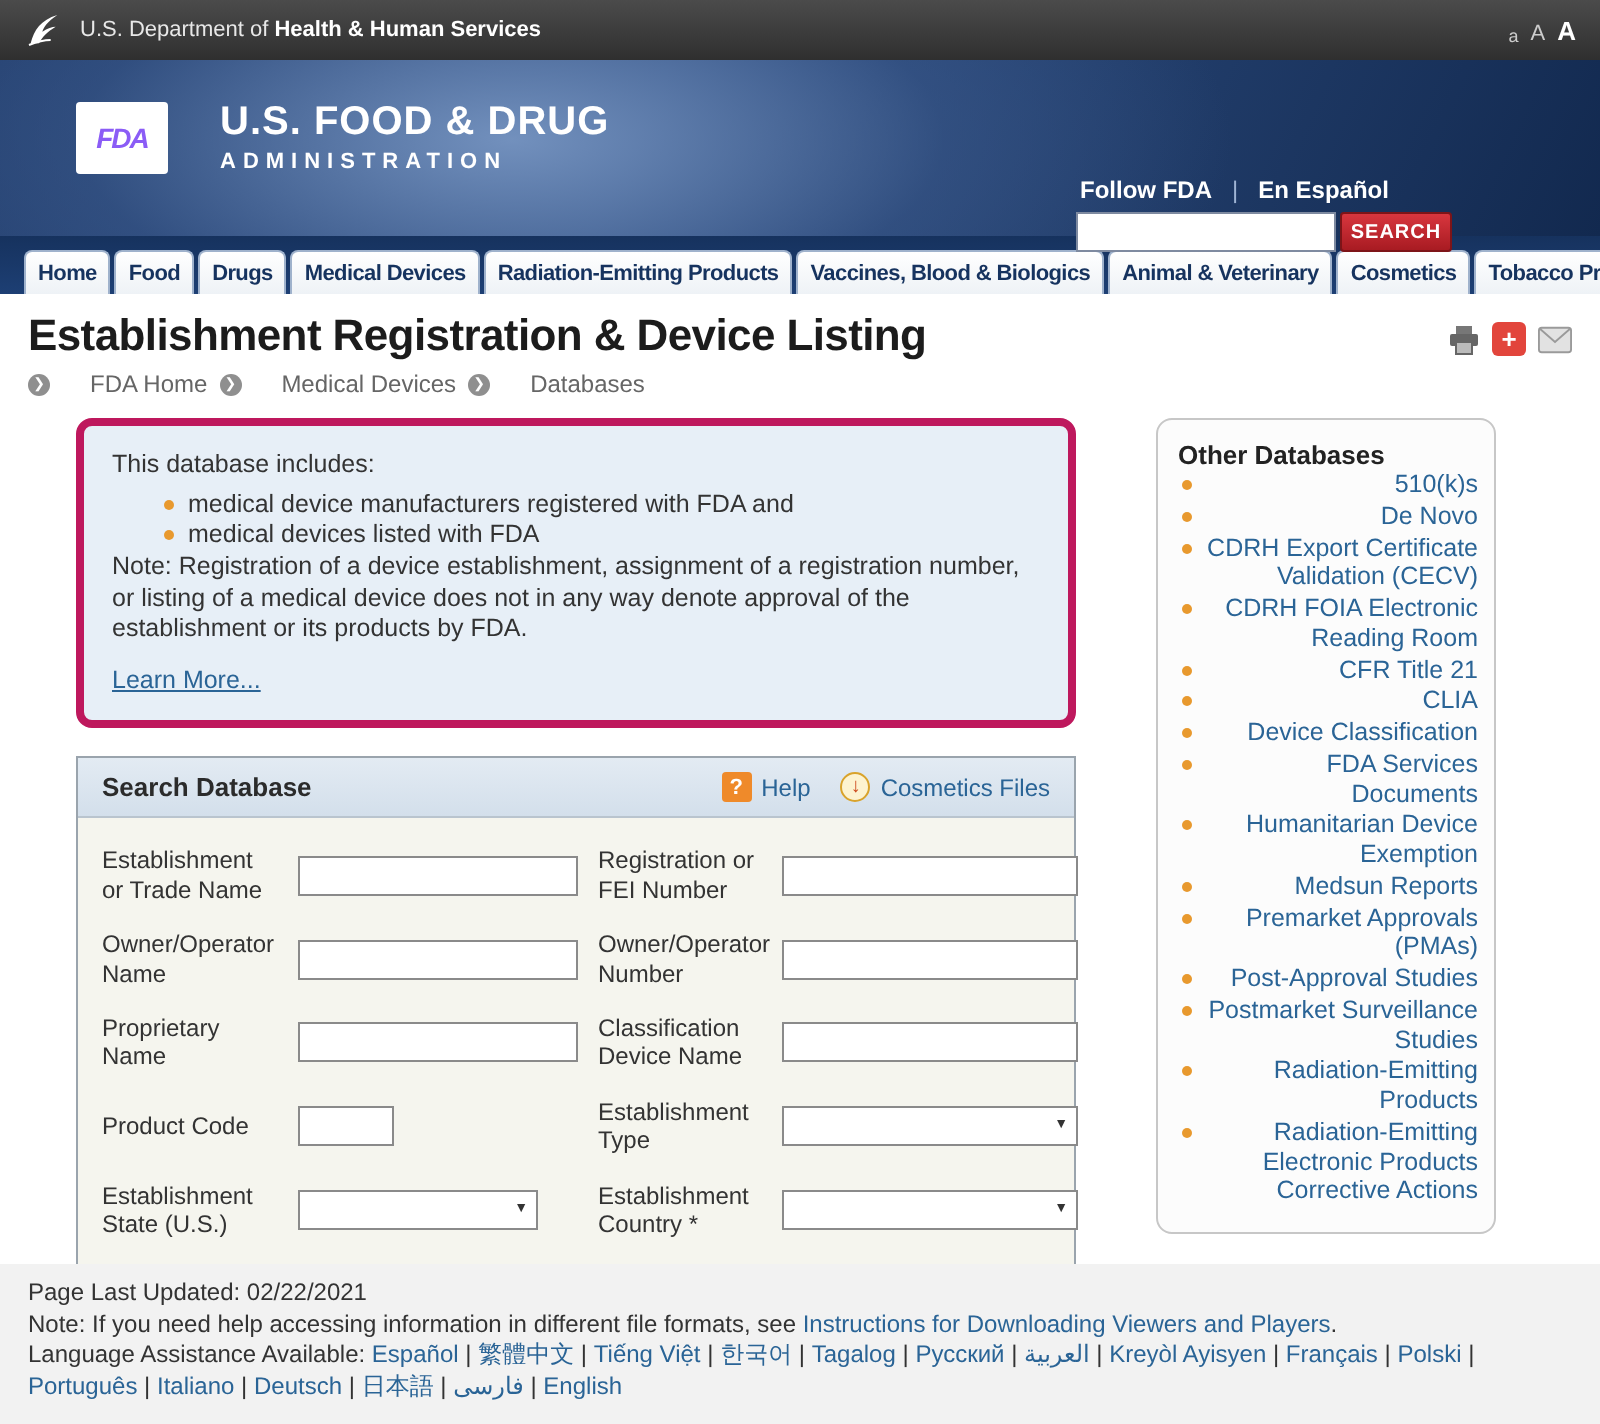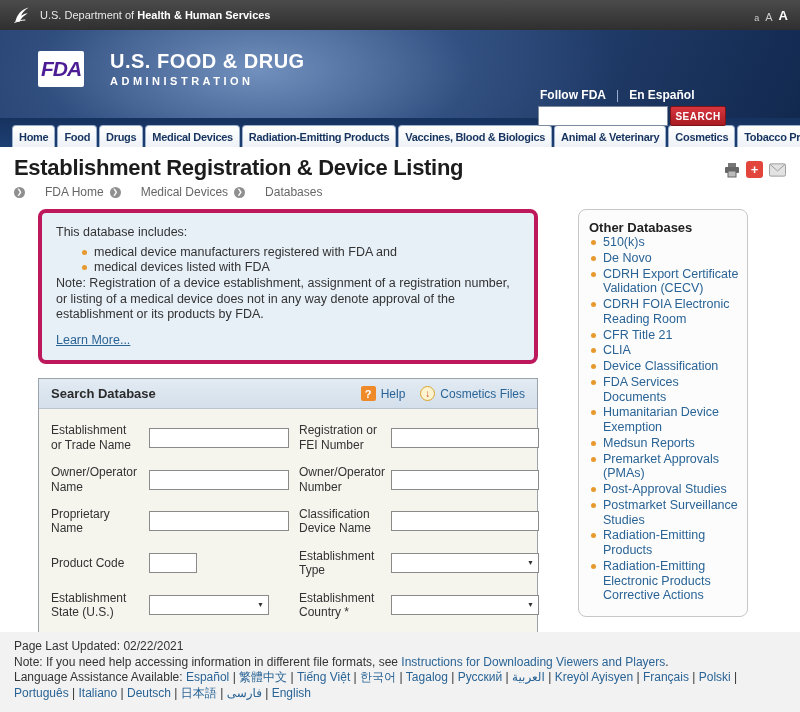--- a/index.html
+++ b/index.html
@@ -15,21 +15,21 @@
   .font-sizer { margin-left: auto; display: flex; align-items: flex-end; gap: 6px; color: #ccc; }
   .fs-a1 { font-size: 9px; } .fs-a2 { font-size: 11px; } .fs-a3 { font-size: 13px; font-weight: bold; color: #fff; }
 
   
   .fda-header { height: 88px; flex: 0 0 88px; position: relative;
     background: radial-gradient(ellipse 480px 200px at 32% 45%, rgba(122,152,196,.9) 0%, rgba(58,88,138,.55) 45%, rgba(20,42,84,0) 75%),
                 linear-gradient(115deg, #223e6d 0%, #2f4f83 40%, #12294f 100%); }
   .fda-lockup { position: absolute; left: 38px; top: 20px; display: flex; align-items: center; }
   .fda-box { width: 46px; height: 36px; background: #fff; border-radius: 2px;
     display: flex; align-items: center; justify-content: center;
-    color: #4c1d95; font-size: 21px; font-weight: bold; font-style: italic; letter-spacing: -1px; }
+    color: #8b5cf6; font-size: 14px; font-weight: bold; font-style: italic; letter-spacing: -1px; }
   .brand { margin-left: 26px; color: #fff; }
   .brand-1 { font-size: 20px; font-weight: bold; letter-spacing: .5px; }
   .brand-2 { font-size: 11px; font-weight: bold; letter-spacing: 3.5px; margin-top: 2px; }
   .header-right { position: absolute; right: 72px; top: 58px; width: 190px; }
   .follow-row { display: flex; justify-content: flex-start; gap: 10px; font-size: 12px; font-weight: bold;
     color: #fff; margin-bottom: 4px; margin-left: 2px; }
   .follow-row a { color: #fff; text-decoration: none; }
   .follow-sep { color: #9fb4d4; font-weight: normal; }
   .search-row { display: flex; }
   .hdr-search-input { width: 130px; height: 20px; border: 1px solid #7e8aa0; background: #fff; font-size: 12px; padding: 0 4px; }
@@ -101,21 +101,21 @@
   .action-row { display: flex; align-items: center; margin-top: 16px; font-size: 13px; }
   .right-actions { margin-left: auto; margin-right: 48px; display: flex; align-items: center; gap: 14px; }
   .search-btn { background: linear-gradient(#fefefe, #dcdcdc); border: 1px solid #8f8f8f; border-radius: 3px;
     font-size: 13px; color: #222; padding: 2px 14px; height: 23px; cursor: pointer; }
 
   
   .sidebar-box { border: 1px solid #c7c7c7; border-radius: 8px; background: #fcfcfc; padding: 10px 8px 12px 10px; }
   .sidebar-title { font-size: 13px; font-weight: bold; color: #222; margin-bottom: 0; }
   .sidebar-list { list-style: none; margin-top: 0; }
   .sidebar-list li { position: relative; padding-left: 14px; font-size: 12.5px; line-height: 1.18;
-    color: #2a6496; margin-bottom: 1px; cursor: pointer; }
+    color: #2a6496; margin-bottom: 1px; cursor: pointer; text-align: right; }
   .sidebar-list li::before { content: ""; position: absolute; left: 2px; top: 5px; width: 5px; height: 5px;
     border-radius: 50%; background: #e8992e; }
 
   
   .footer { flex: 0 0 auto; background: #f2f2f2; padding: 7px 14px 10px; font-size: 12px; color: #333; line-height: 1.32; }
   .footer a { color: #2a6496; text-decoration: none; cursor: pointer; }
   .lang-line .lang + .lang::before { content: " | "; color: #333; }
 
   svg { display: block; }
 </style>

